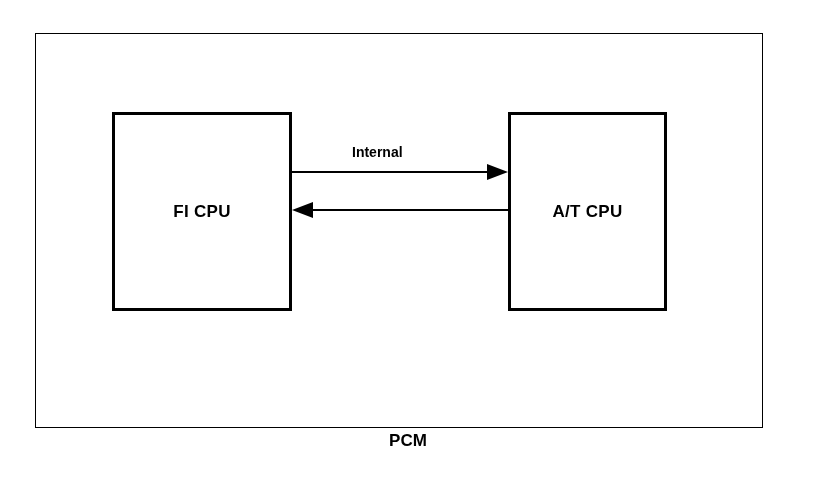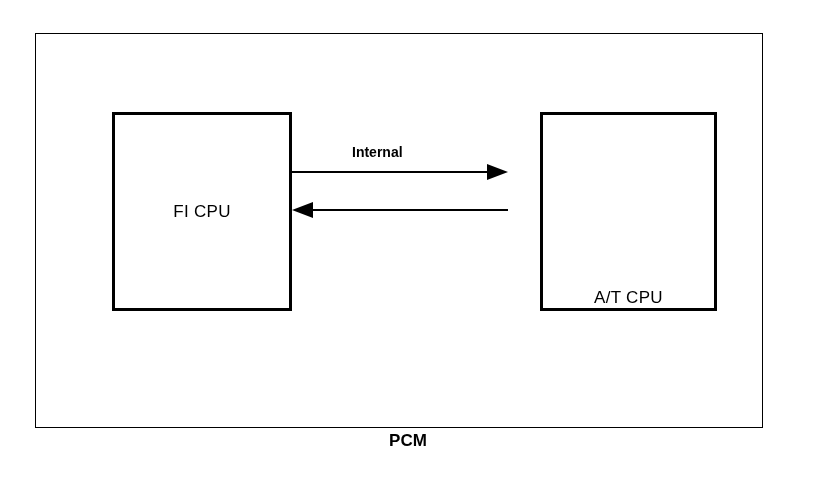--- a/index.html
+++ b/index.html
@@ -38,29 +38,28 @@
     align-items: center;
     justify-content: center;
   }
   .cpu-box.left {
     left: 112px;
     top: 112px;
     width: 180px;
     height: 199px;
   }
   .cpu-box.right {
-    left: 540px;
+    left: 508px;
     top: 112px;
-    width: 177px;
+    width: 159px;
     height: 199px;
-    align-items: flex-end;
   }
   .cpu-label {
     font-size: 17px;
-    font-weight: normal;
+    font-weight: bold;
     color: #000000;
     letter-spacing: 0.3px;
     white-space: nowrap;
   }
   
   .arrow-layer {
     position: absolute;
     left: 0;
     top: 0;
     width: 816px;

